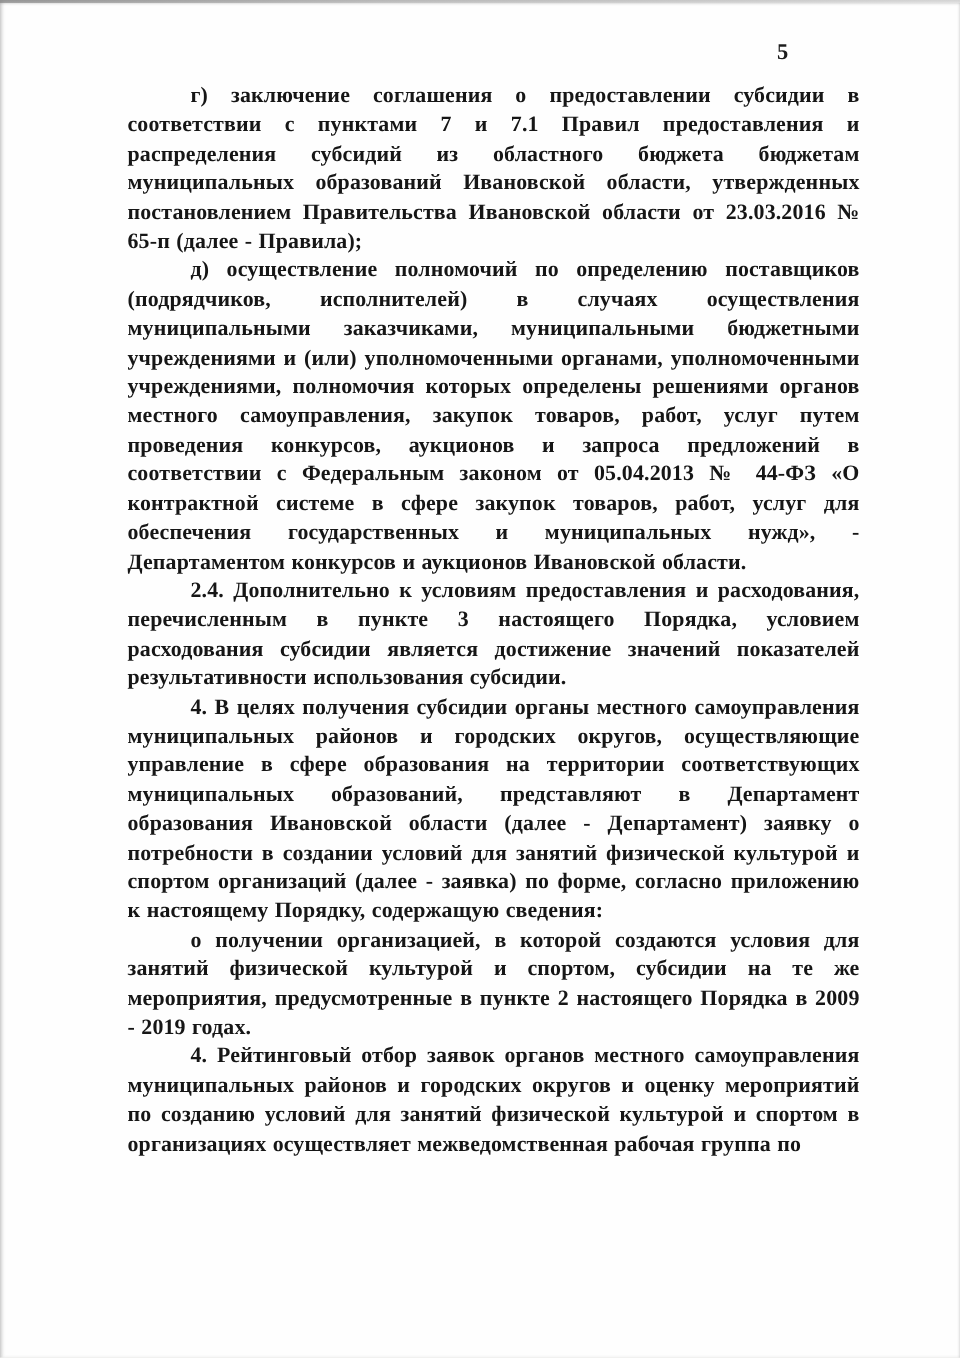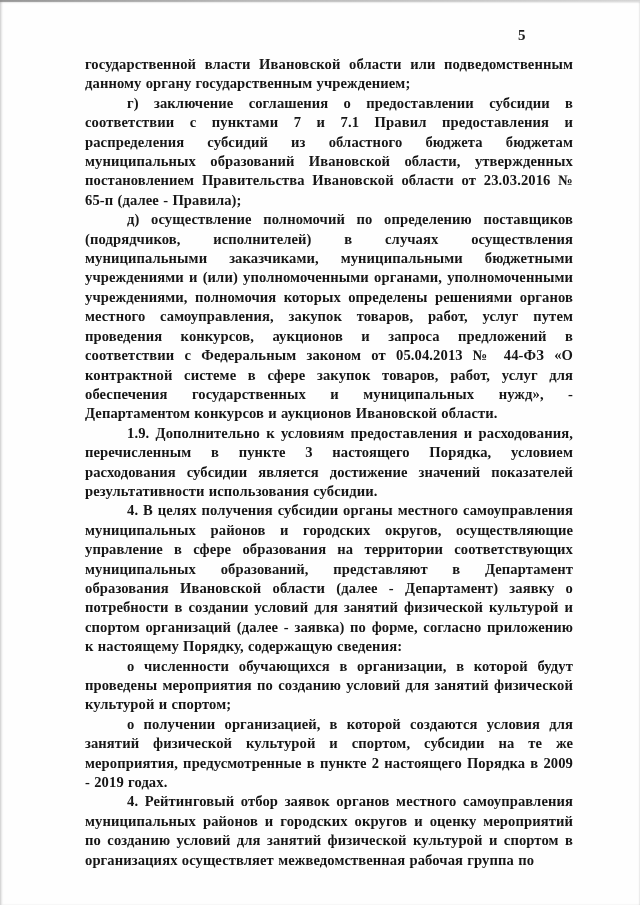--- a/index.html
+++ b/index.html
@@ -55,22 +55,20 @@
 </style>
 </head>
 <body>
 
 <div class="page">
   <div class="scan-edge-top"></div>
 
   <div class="page-number">5</div>
 
   <div class="content">
-    <p class="noindent">государственной власти Ивановской области или подведомственным данному органу государственным учреждением;</p>
     <p>г) заключение соглашения о предоставлении субсидии в соответствии с пунктами 7 и 7.1 Правил предоставления и распределения субсидий из областного бюджета бюджетам муниципальных образований Ивановской области, утвержденных постановлением Правительства Ивановской области от 23.03.2016 № 65-п (далее - Правила);</p>
     <p>д) осуществление полномочий по определению поставщиков (подрядчиков, исполнителей) в случаях осуществления муниципальными заказчиками, муниципальными бюджетными учреждениями и (или) уполномоченными органами, уполномоченными учреждениями, полномочия которых определены решениями органов местного самоуправления, закупок товаров, работ, услуг путем проведения конкурсов, аукционов и запроса предложений в соответствии с Федеральным законом от 05.04.2013 № 44-ФЗ «О контрактной системе в сфере закупок товаров, работ, услуг для обеспечения государственных и муниципальных нужд», - Департаментом конкурсов и аукционов Ивановской области.</p>
-    <p>1.9. Дополнительно к условиям предоставления и расходования, перечисленным в пункте 3 настоящего Порядка, условием расходования субсидии является достижение значений показателей результативности использования субсидии.</p>
+    <p>2.4. Дополнительно к условиям предоставления и расходования, перечисленным в пункте 3 настоящего Порядка, условием расходования субсидии является достижение значений показателей результативности использования субсидии.</p>
     <p>4. В целях получения субсидии органы местного самоуправления муниципальных районов и городских округов, осуществляющие управление в сфере образования на территории соответствующих муниципальных образований, представляют в Департамент образования Ивановской области (далее - Департамент) заявку о потребности в создании условий для занятий физической культурой и спортом организаций (далее - заявка) по форме, согласно приложению к настоящему Порядку, содержащую сведения:</p>
-    <p>о численности обучающихся в организации, в которой будут проведены мероприятия по созданию условий для занятий физической культурой и спортом;</p>
     <p>о получении организацией, в которой создаются условия для занятий физической культурой и спортом, субсидии на те же мероприятия, предусмотренные в пункте 2 настоящего Порядка в 2009 - 2019 годах.</p>
     <p>4. Рейтинговый отбор заявок органов местного самоуправления муниципальных районов и городских округов и оценку мероприятий по созданию условий для занятий физической культурой и спортом в организациях осуществляет межведомственная рабочая группа по</p>
   </div>
 </div>
 
 </body></html>

